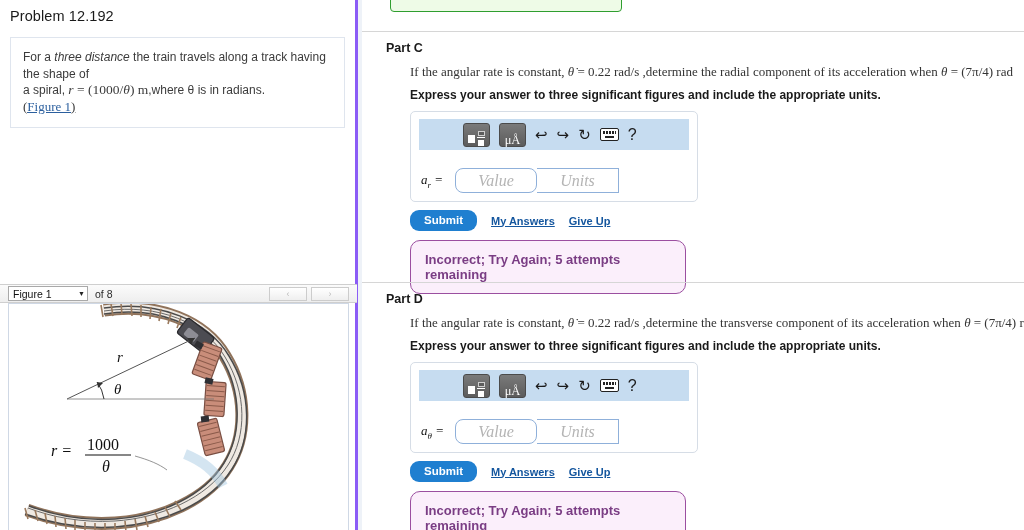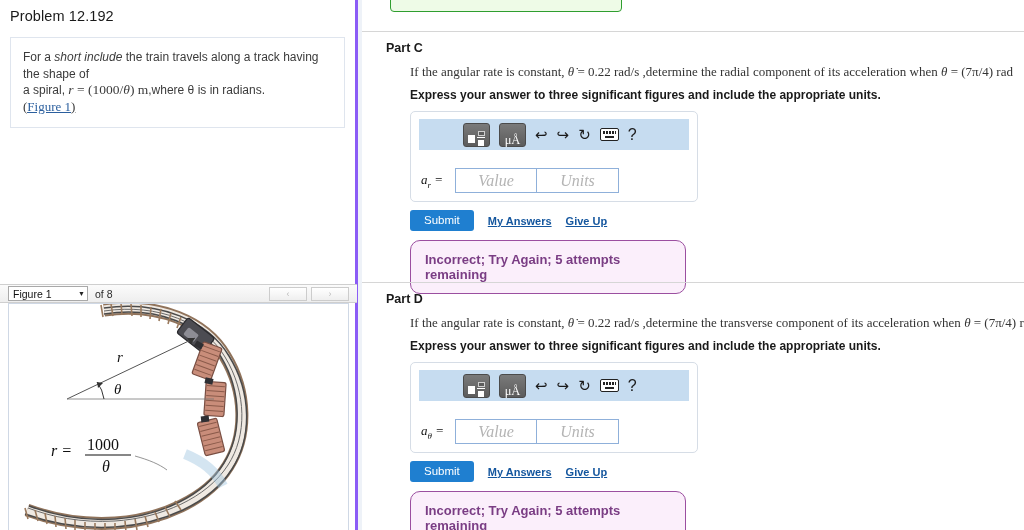--- a/index.html
+++ b/index.html
@@ -289,37 +289,37 @@
     display: flex;
     align-items: center;
     justify-content: center;
     font-family: "Liberation Serif", serif;
     font-style: italic;
     font-size: 16px;
     color: #b4b4b4;
     box-sizing: border-box;
     cursor: text;
   }
-  .field.value { width: 82px; }
+  .field.value { width: 82px; border-radius: 8px; }
   .field.units { width: 82px; border-left: none; }
 
   .submit-row {
     margin-top: 8px;
     margin-left: 24px;
     display: flex;
     align-items: center;
     gap: 14px;
   }
   .submit-btn {
     background: #1f7fd0;
     color: #ffffff;
     font-size: 11.5px;
-    font-weight: normal;
+    font-weight: bold;
     border: none;
-    border-radius: 3px;
+    border-radius: 9px;
     padding: 4px 14px 5px 14px;
     cursor: pointer;
     font-family: "Liberation Sans", sans-serif;
   }
   .link-blue {
     color: #14569e;
     font-size: 11px;
     font-weight: bold;
     text-decoration: underline;
     cursor: pointer;
@@ -342,21 +342,21 @@
 </head>
 <body>
 
 <div id="page">
 
   <div id="left-pane">
 
     <div class="problem-title">Problem 12.192</div>
 
     <div class="problem-box">
-      <span>For a </span><span class="it">short include</span><span> the train travels along a track having the shape of</span><br>
+      <span>For a </span><span class="it">three distance</span><span> the train travels along a track having the shape of</span><br>
       <span>a spiral, </span><span class="mathspan"><i>r</i> = (1000/<i>θ</i>)&nbsp;m</span><span>,where θ is in radians.</span><br>
       <span class="paren-serif">(<span class="figlink">Figure 1</span>)</span>
     </div>
 
     <div id="figure-wrap">
 
       <div class="figure-toolbar">
         <div class="fig-select">
           <span>Figure 1</span>
           <span class="caret">▼</span>

